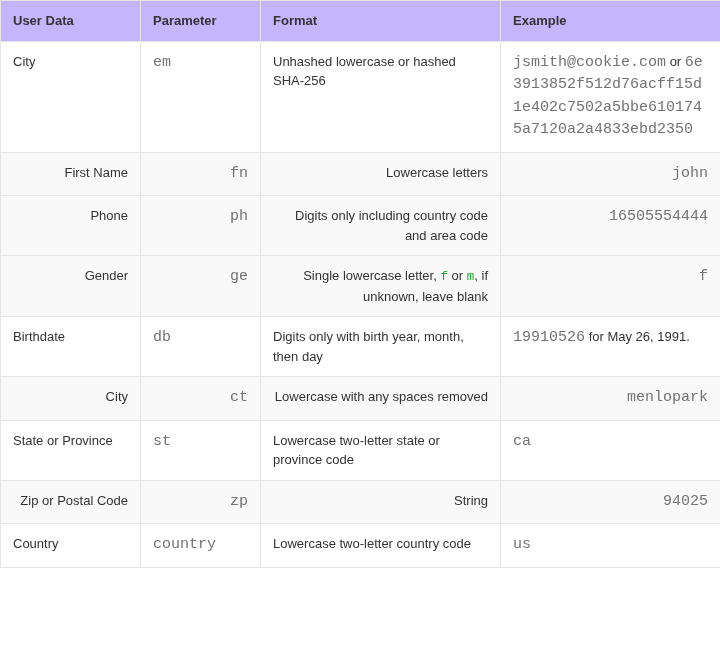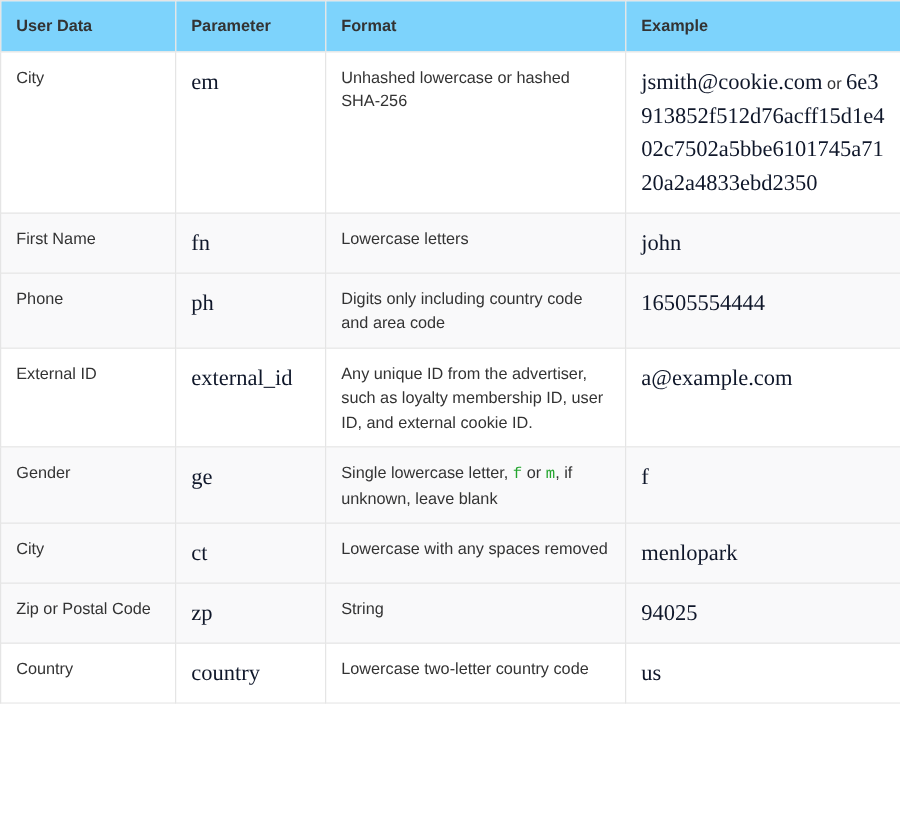--- a/index.html
+++ b/index.html
@@ -20,33 +20,33 @@
   th, td {
     text-align: left;
     vertical-align: top;
     padding: 10px 12px;
     border: 1px solid #e5e5e5;
     font-size: 13px;
     line-height: 1.5;
     word-wrap: break-word;
   }
   th {
-    background: #7dd3fc;
+    background: #c4b5fd;
     font-weight: 600;
     color: #333;
   }
-  tr.alt td { background: #f9f9fa; }
+  tr.alt td { background: #f9f9fa; text-align: right; }
   col.c1 { width: 140px; }
   col.c2 { width: 120px; }
   col.c3 { width: 240px; }
   col.c4 { width: 220px; }
   .code {
-    font-family: Liberation Serif, serif;
-    color: #0f172a;
-    font-size: 18px;
+    font-family: Liberation Mono, monospace;
+    color: #737373;
+    font-size: 15px;
     word-break: break-all;
   }
   .code-inline {
     font-family: "SFMono-Regular", Consolas, "Liberation Mono", Menlo, monospace;
     color: #24a52f;
     font-size: 12.5px;
   }
 </style>
 </head>
 <body>
@@ -85,44 +85,52 @@
     </tr>
 
 
     <tr class="alt">
       <td>Phone</td>
       <td><span class="code">ph</span></td>
       <td>Digits only including country code and area code</td>
       <td><span class="code">16505554444</span></td>
     </tr>
 
-    <tr>
-      <td>External ID</td>
-      <td><span class="code">external_id</span></td>
-      <td>Any unique ID from the advertiser, such as loyalty membership ID, user ID, and external cookie ID.</td>
-      <td><span class="code">a@example.com</span></td>
-    </tr>
 
     <tr class="alt">
       <td>Gender</td>
       <td><span class="code">ge</span></td>
       <td>
         <span>Single lowercase letter, </span><span class="code-inline">f</span><span> or </span><span class="code-inline">m</span><span>, if unknown, leave blank</span>
       </td>
       <td><span class="code">f</span></td>
     </tr>
 
+    <tr>
+      <td>Birthdate</td>
+      <td><span class="code">db</span></td>
+      <td>Digits only with birth year, month, then day</td>
+      <td>
+        <span class="code">19910526</span><span> for May 26, 1991.</span>
+      </td>
+    </tr>
 
     <tr class="alt">
       <td>City</td>
       <td><span class="code">ct</span></td>
       <td>Lowercase with any spaces removed</td>
       <td><span class="code">menlopark</span></td>
     </tr>
 
+    <tr>
+      <td>State or Province</td>
+      <td><span class="code">st</span></td>
+      <td>Lowercase two-letter state or province code</td>
+      <td><span class="code">ca</span></td>
+    </tr>
 
     <tr class="alt">
       <td>Zip or Postal Code</td>
       <td><span class="code">zp</span></td>
       <td>String</td>
       <td><span class="code">94025</span></td>
     </tr>
 
     <tr>
       <td>Country</td>

